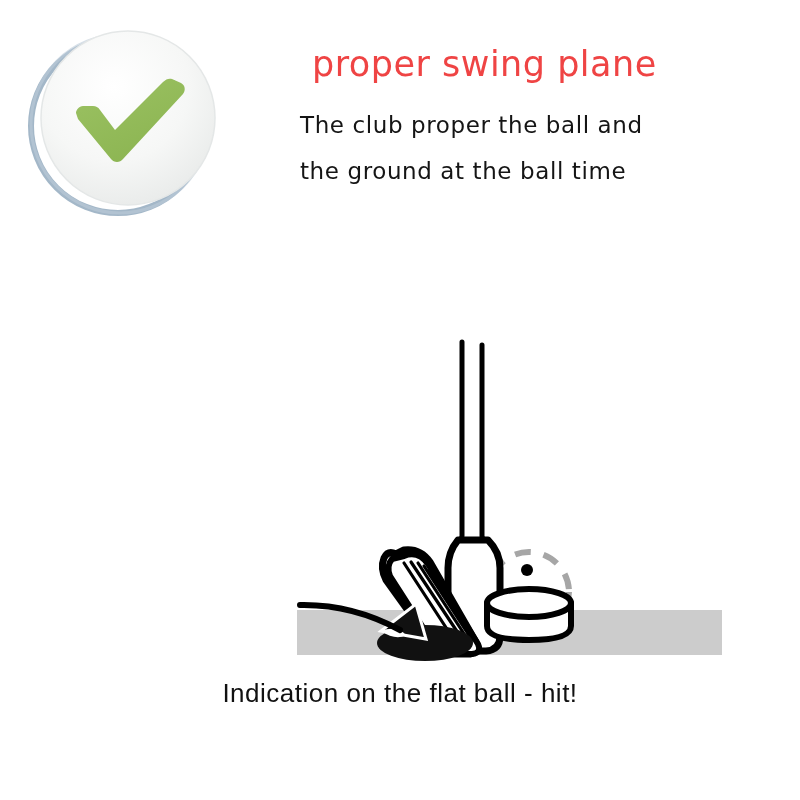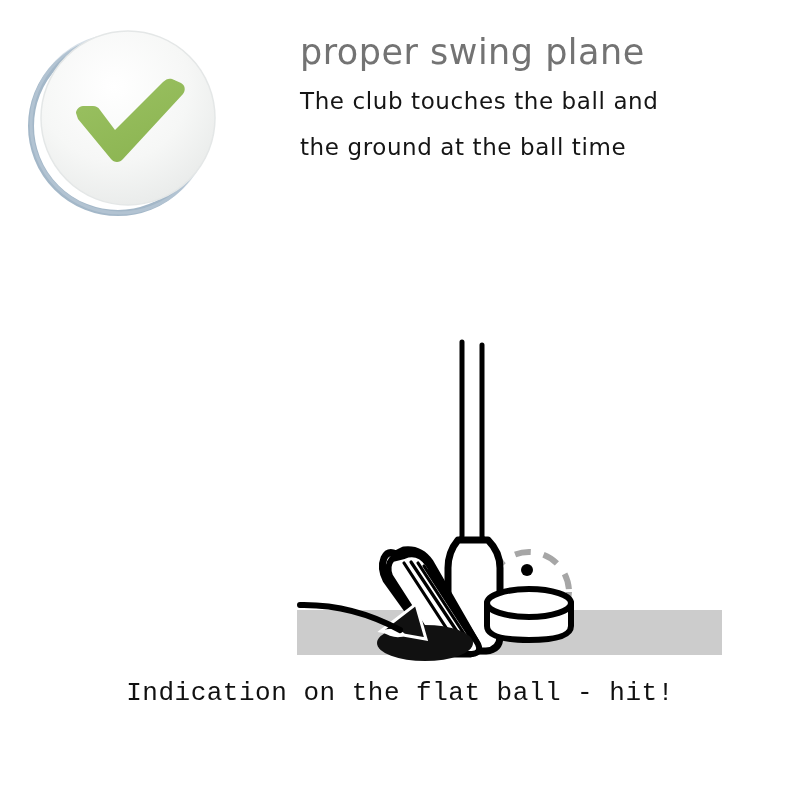--- a/index.html
+++ b/index.html
@@ -45,24 +45,24 @@
     left: 296px;
     top: 26px;
     width: 460px;
   }
 
   .title {
     font-family: "DejaVu Sans", sans-serif;
     font-size: 35px;
     line-height: 44px;
     font-weight: 400;
-    color: #737373;
+    color: #ef4444;
     letter-spacing: 0.5px;
     white-space: nowrap;
-    margin: 4px;
+    margin: 16px;
   }
 
   .subtitle-line {
     font-family: "DejaVu Sans", sans-serif;
     font-size: 23px;
     line-height: 46px;
     font-weight: 400;
     color: #151515;
     letter-spacing: 0.6px;
     white-space: nowrap;
@@ -80,21 +80,21 @@
   }
   .illustration svg { display: block; }
 
   
   .caption {
     position: absolute;
     left: 0;
     top: 676px;
     width: 800px;
     text-align: center;
-    font-family: Liberation Mono, monospace;
+    font-family: Liberation Sans, sans-serif;
     font-size: 26px;
     line-height: 34px;
     font-weight: 400;
     color: #111111;
     letter-spacing: 0.5px;
   }
 </style>
 </head>
 <body>
 
@@ -136,21 +136,21 @@
                  C 159 67, 160 72, 157 76
                  L 97 141
                  C 94 145, 88 145, 85 141
                  L 52 101
                  Z" fill="url(#checkGrad)"></path>
       </svg>
     </div>
 
     <div class="header-text">
       <div class="title">proper swing plane</div>
-      <div class="subtitle-line">The club touches the ball and</div>
+      <div class="subtitle-line">The club proper the ball and</div>
       <div class="subtitle-line">the ground at the ball time</div>
     </div>
 
   </div>
 
   <div class="illustration">
     <svg width="800" height="390" viewBox="0 0 800 390">
 
       <rect x="297" y="310" width="425" height="45" fill="#CCCCCC"></rect>
 

